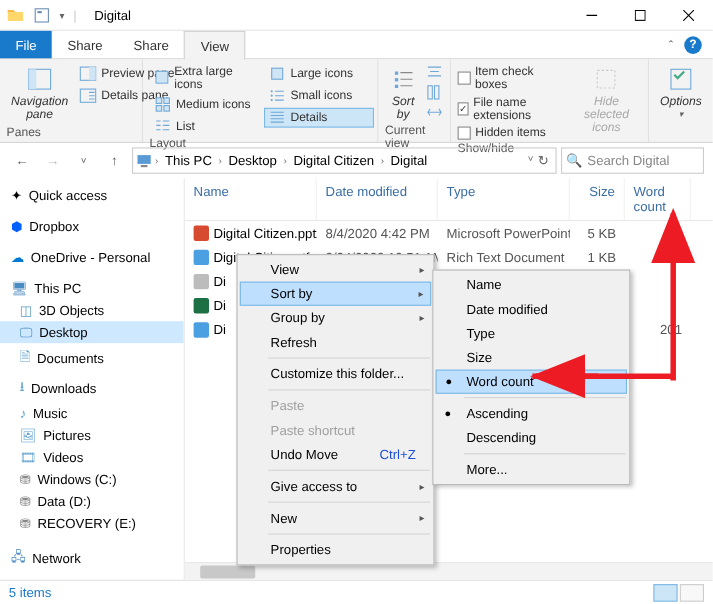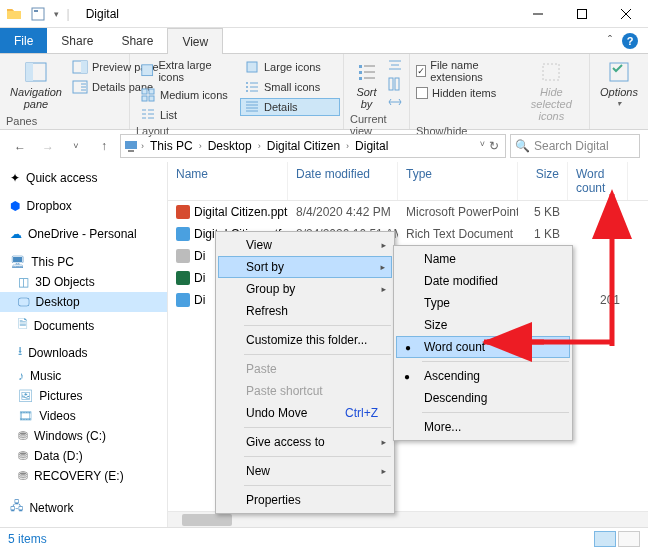--- a/index.html
+++ b/index.html
@@ -250,20 +250,24 @@
             </svg></span>
       </div>
     </div>
     <div class="group-label">Current view</div>
   </div>
 
   <div class="group" style="width:180px">
     <div class="group-body">
       <div class="btn-col" style="justify-content:center">
         <div class="cb-row">
+            <span class="cb"></span>
+            <span>Item check boxes</span>
+          </div>
+        <div class="cb-row">
             <span class="cb">✓</span>
             <span>File name extensions</span>
           </div>
         <div class="cb-row">
             <span class="cb"></span>
             <span>Hidden items</span>
           </div>
       </div>
       <div class="big-btn" style="color:#a8a8a8">
         <span class="icon24"><svg viewBox="0 0 24 24">

